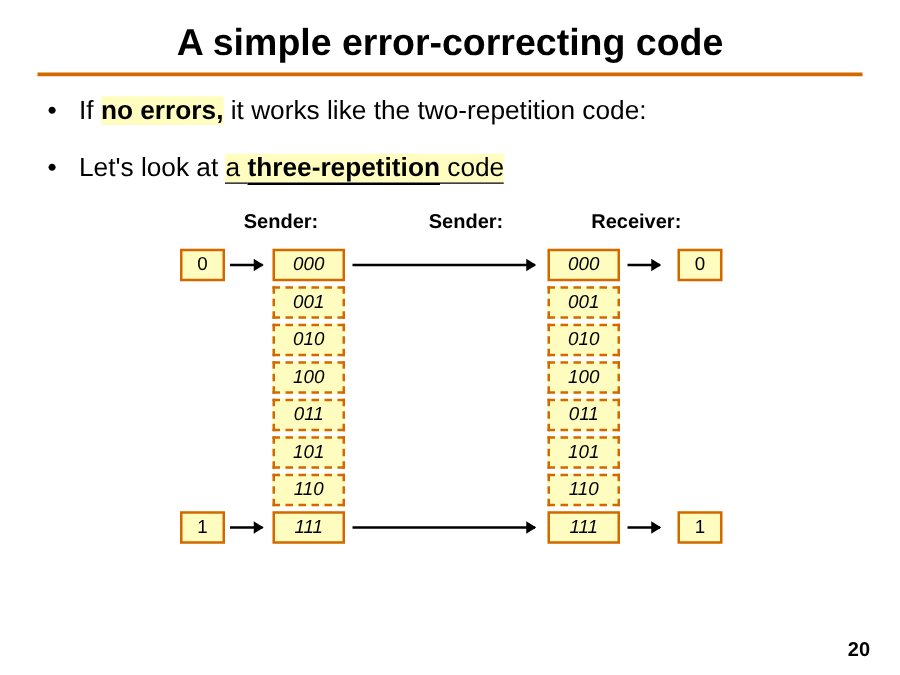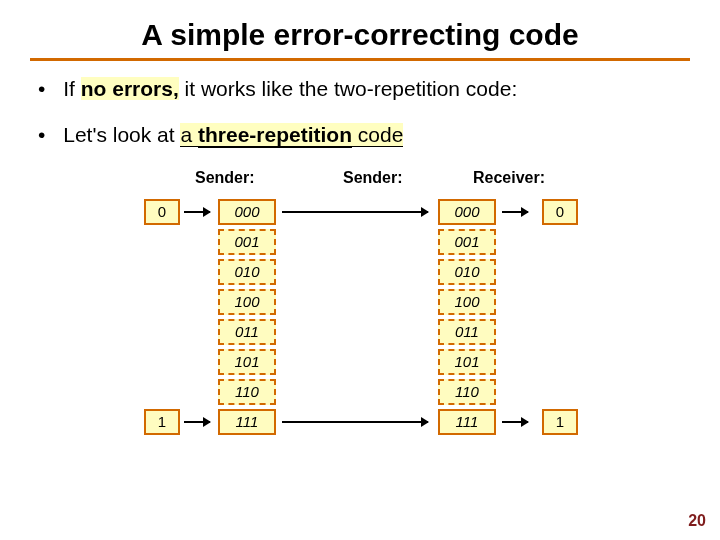--- a/index.html
+++ b/index.html
@@ -119,23 +119,23 @@
     position: absolute;
     right: -1px;
     top: -4px;
     border-left: 8px solid #000;
     border-top: 5px solid transparent;
     border-bottom: 5px solid transparent;
   }
 
   .page-num {
     position: absolute;
-    right: 14px;
+    right: 24px;
     bottom: 10px;
-    color: #7f1d1d;
+    color: #000000;
     font-size: 16px;
     font-weight: bold;
   }
 </style>
 </head>
 <body>
 
 <div class="slide">
   <h1 class="title">A simple error-correcting code</h1>
   <hr class="hr">

